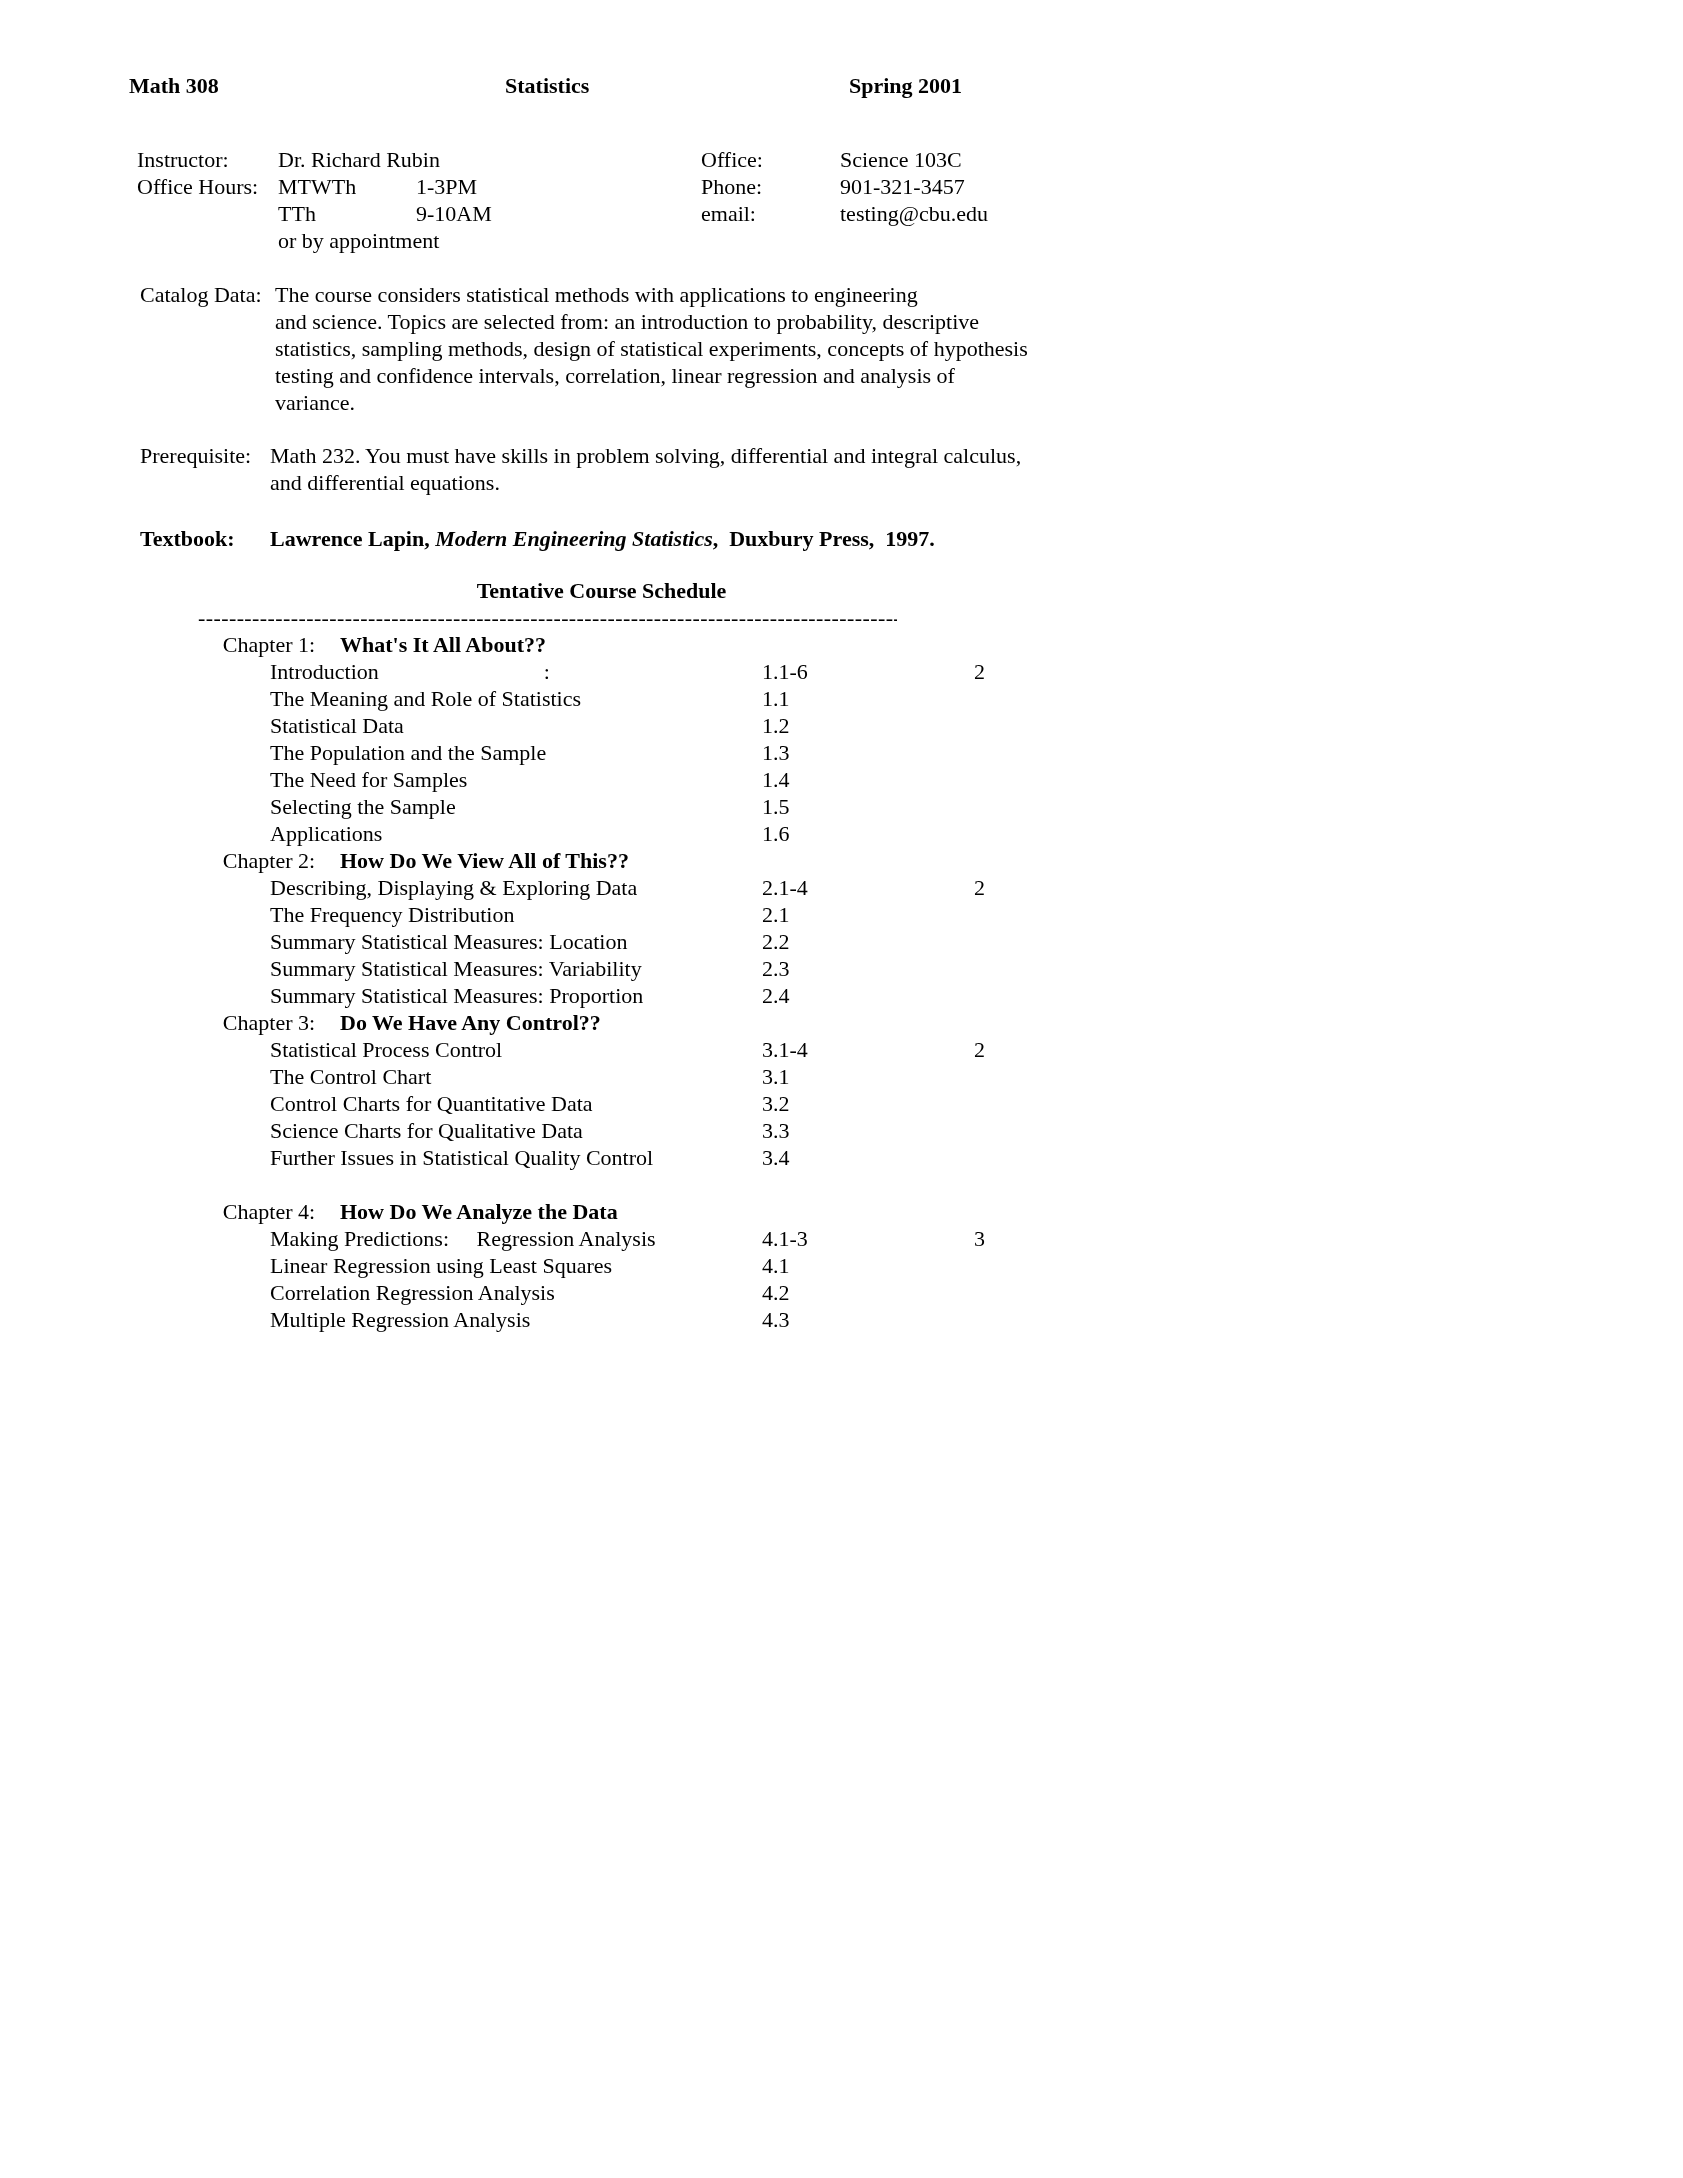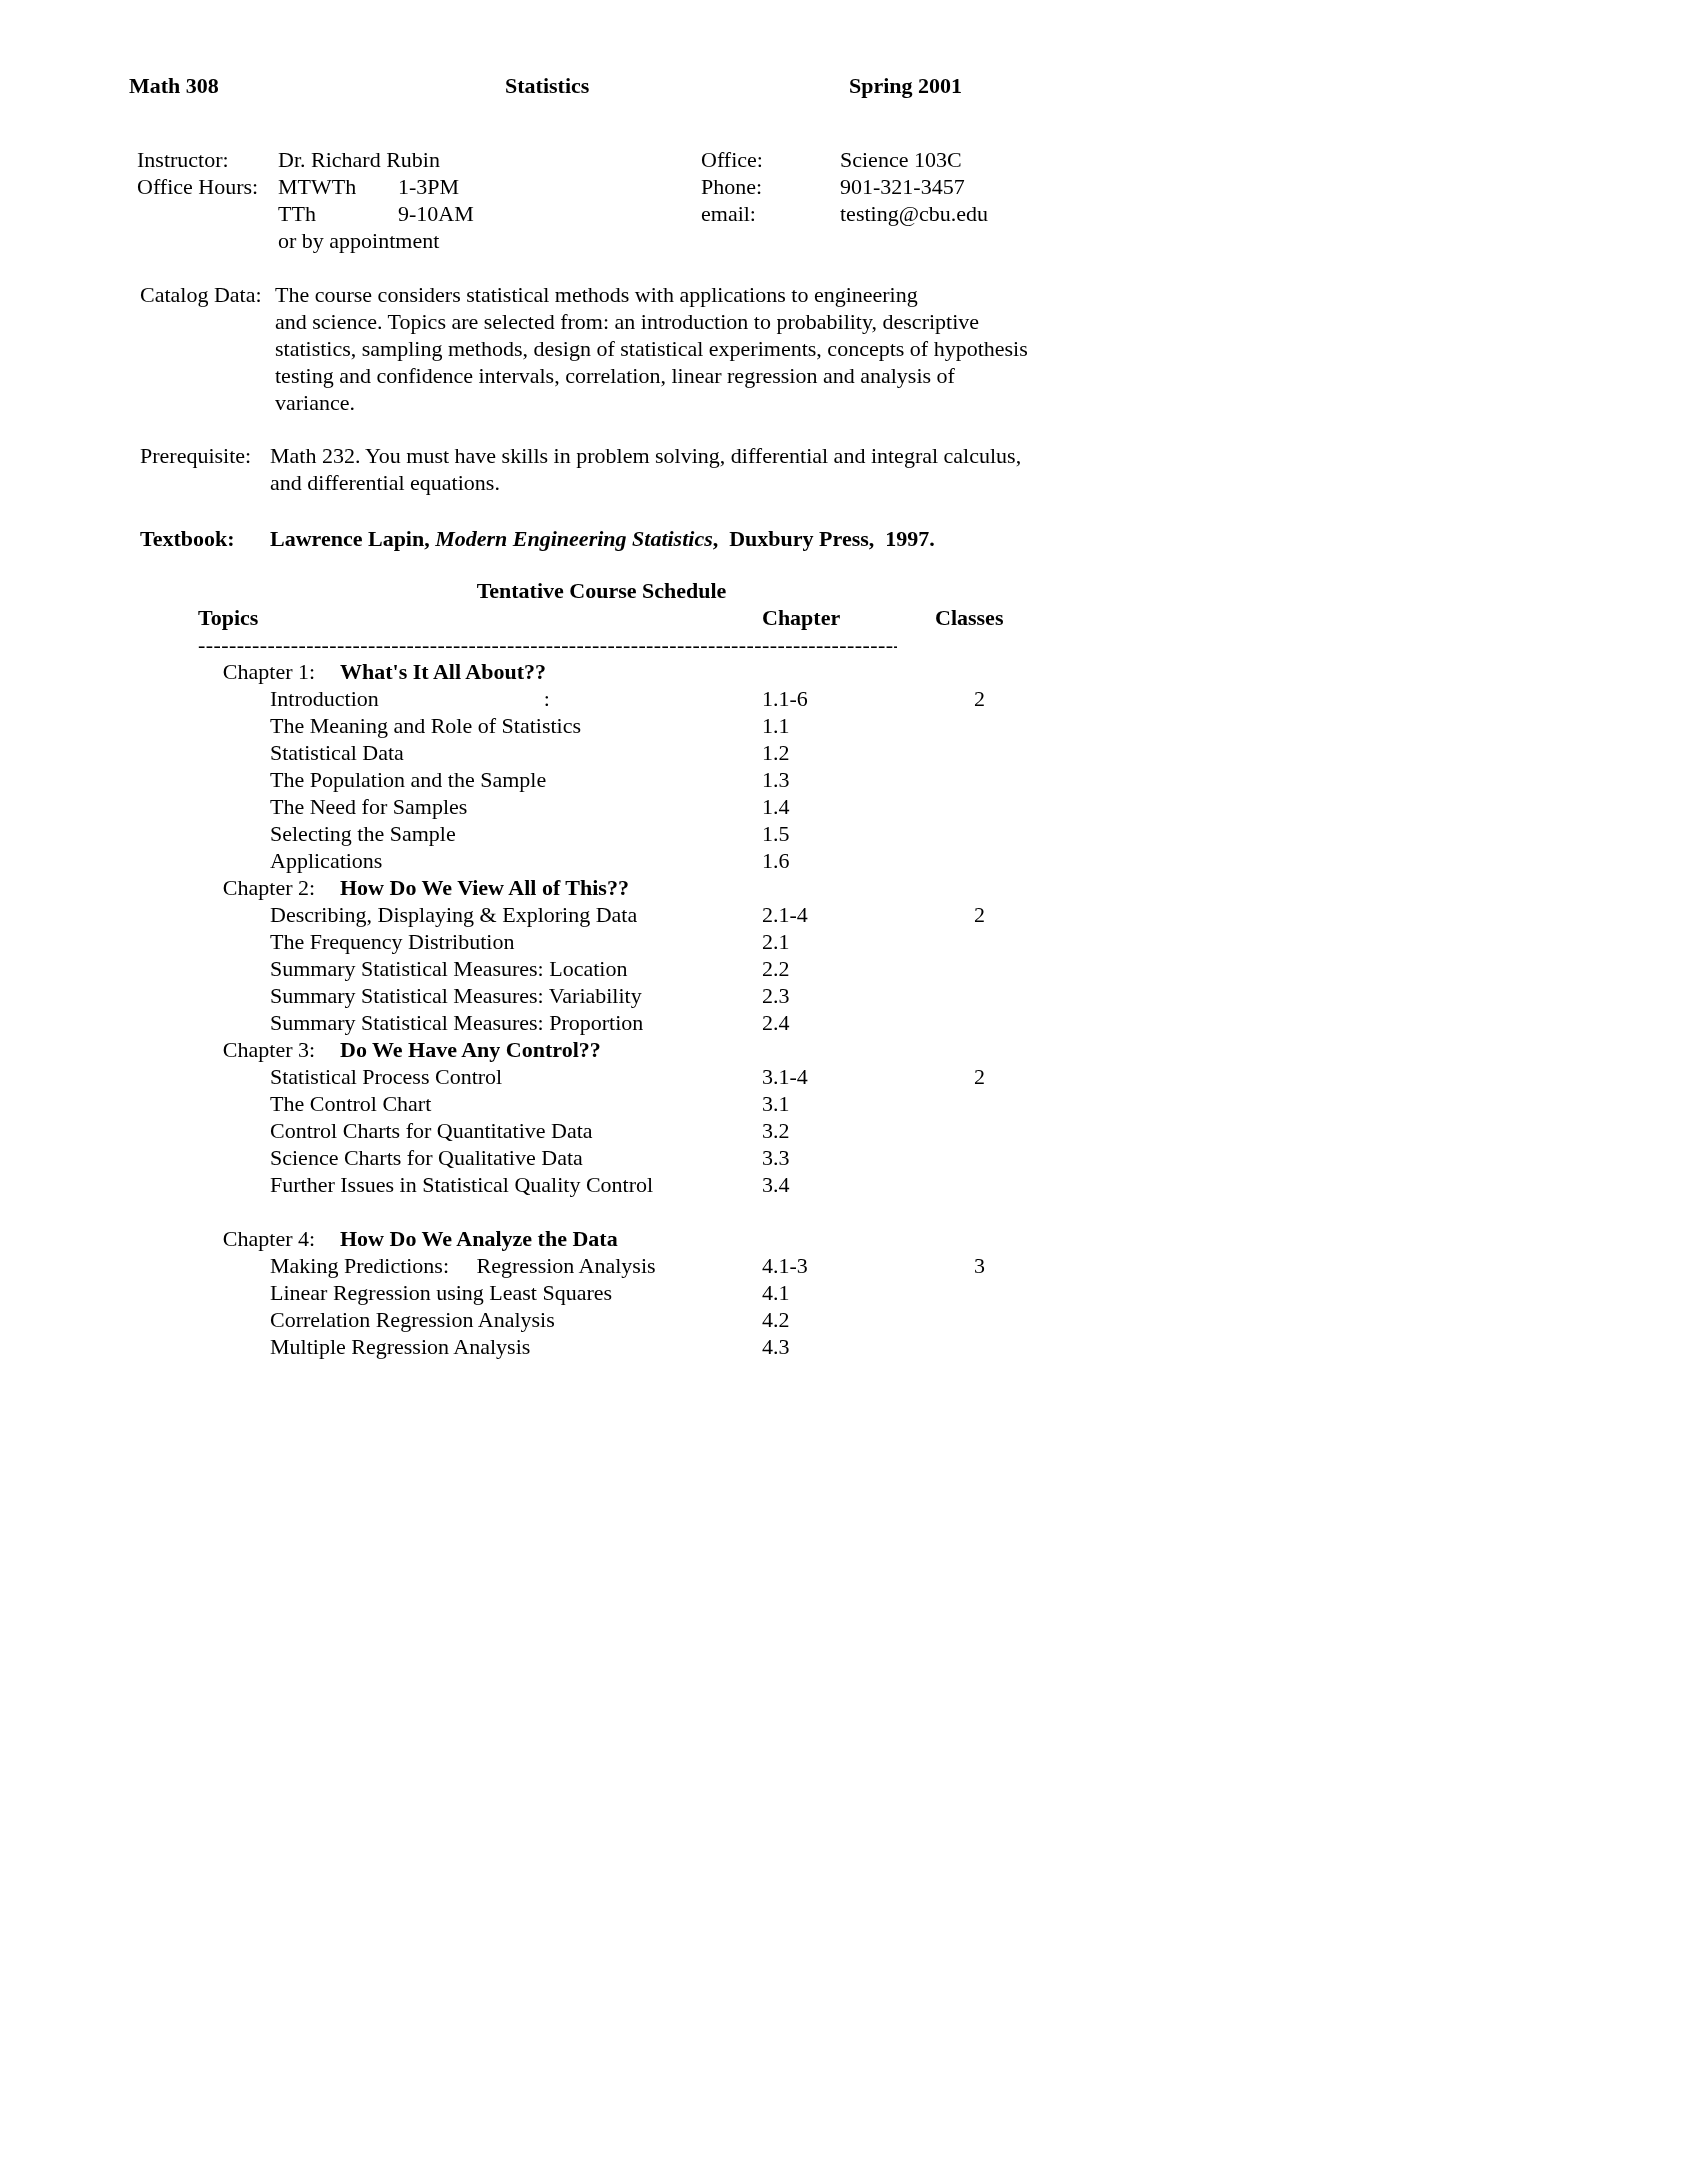--- a/index.html
+++ b/index.html
@@ -19,21 +19,21 @@
   .doc-header { position: relative; margin-top: 72px; height: 28px; }
   .h-course  { position: absolute; left: 129px; font-weight: bold; }
   .h-subject { position: absolute; left: 505px; font-weight: bold; }
   .h-term    { position: absolute; left: 849px; font-weight: bold; }
 
   
   .info-block { margin-top: 46px; padding-left: 8px; }
   .info-row { position: relative; height: 27px; }
   .col-label   { position: absolute; left: 129px; white-space: pre; }
   .col-value   { position: absolute; left: 270px; white-space: pre; }
-  .col-time    { position: absolute; left: 390px; white-space: pre; }
+  .col-time    { position: absolute; left: 408px; white-space: pre; }
   .col-rlabel  { position: absolute; left: 693px; white-space: pre; }
   .col-rvalue  { position: absolute; left: 832px; white-space: pre; }
 
   
   .section { position: relative; }
   .sec-label { position: absolute; left: 140px; top: 0; white-space: pre; }
   .sec-body  { margin-left: 275px; width: 891px; white-space: pre-line; }
   .sec-body-narrow { margin-left: 270px; width: 911px; white-space: pre-line; }
   .catalog-sec   { margin-top: 27px; }
   .prereq-sec    { margin-top: 26px; }
@@ -104,25 +104,20 @@
 and differential equations.</div>
 </div>
 
 <div class="section textbook-sec">
   <span class="sec-label bold">Textbook:</span>
   <div class="textbook-line"><span>Lawrence Lapin, </span><span class="book-title">Modern Engineering Statistics</span><span>,  Duxbury Press,  1997.</span></div>
 </div>
 
 <div class="schedule">
   <div class="sched-title">Tentative Course Schedule</div>
-  <div class="sched-header">
-    <span>Topics</span>
-    <span>Chapter</span>
-    <span>Classes</span>
-  </div>
   <div class="sched-divider">--------------------------------------------------------------------------------------------------------------</div>
   <div>
       <div class="chapter">
         <div class="chapter-head">
           <span class="ch-label">Chapter 1:</span>
           <span class="ch-name">What's It All About??</span>
         </div>
         <div class="srow">
           <span class="c-topic">Introduction                              :</span>
           <span class="c-chapter">1.1-6</span>

